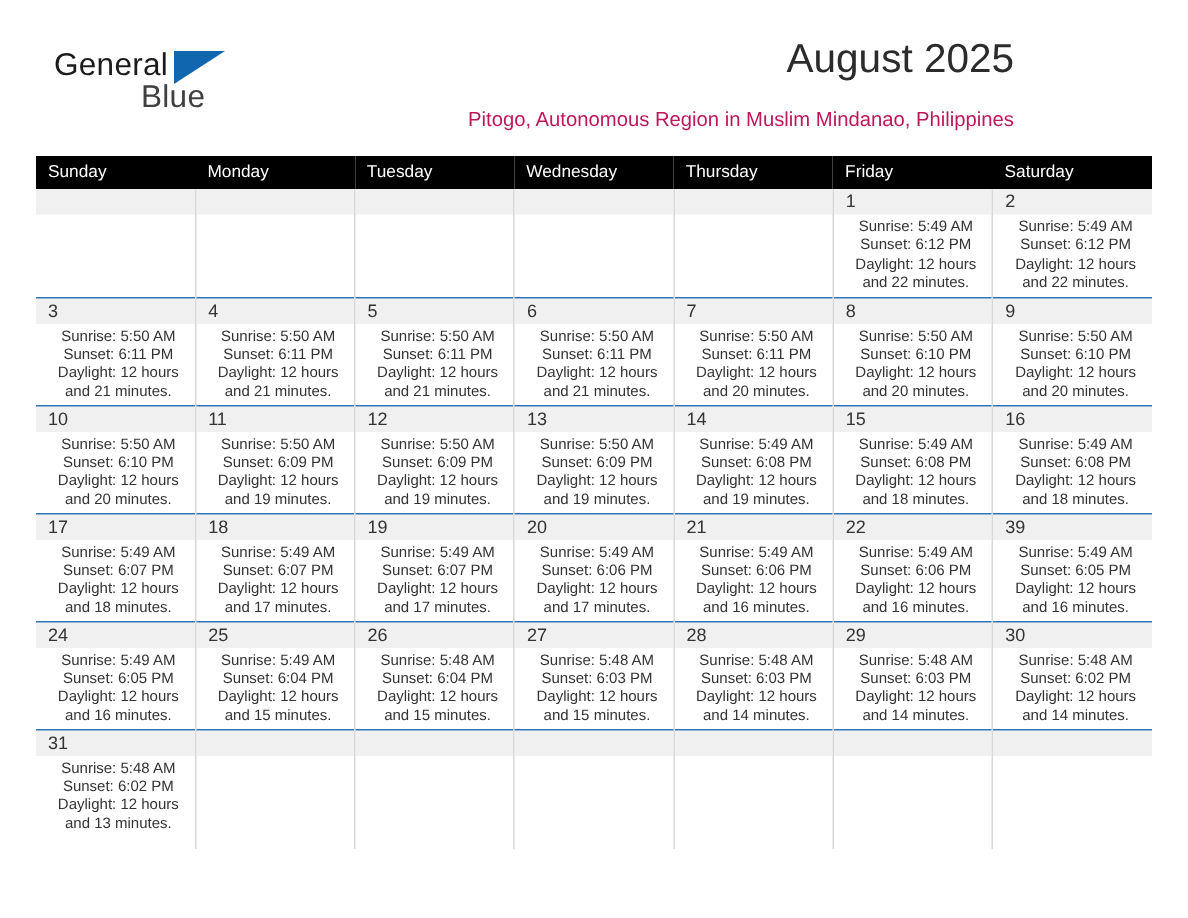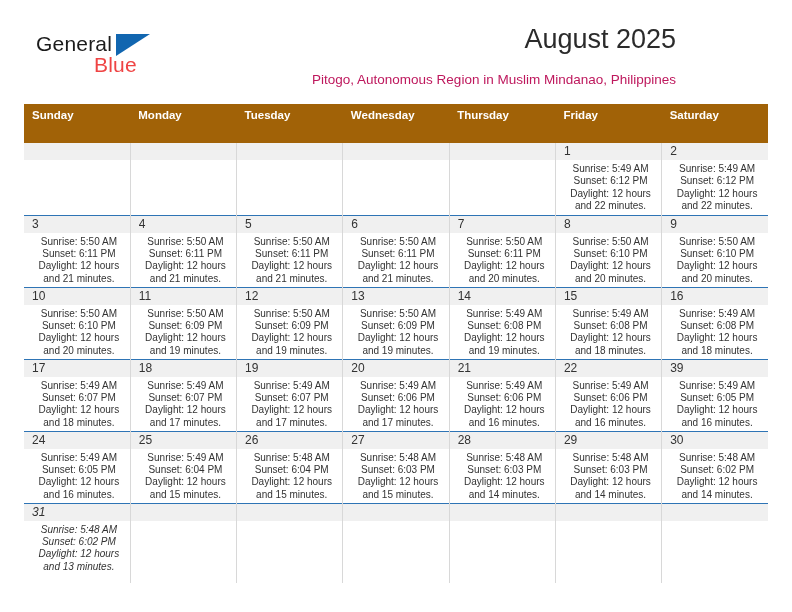--- a/index.html
+++ b/index.html
@@ -46,21 +46,21 @@
     letter-spacing: 0.2px;
     color: #1b1b1b;
     font-family: "Liberation Sans", sans-serif;
   }
   .logo-blue {
     position: absolute;
     left: 58px;
     top: 21px;
     font-size: 21px;
     letter-spacing: 0.2px;
-    color: #ef4444;
+    color: #404040;
     font-family: "Liberation Sans", sans-serif;
   }
   .logo-triangle {
     position: absolute;
     left: 80px;
     top: 2px;
     width: 0;
     height: 0;
     border-left: 34px solid #1166b0;
     border-bottom: 22px solid transparent;
@@ -91,37 +91,36 @@
   .calendar {
     position: absolute;
     left: 24px;
     top: 104px;
     width: 744px;
     border-collapse: collapse;
     table-layout: fixed;
   }
 
   .dow-row th {
-    background: #a16207;
+    background: #000000;
     color: #ffffff;
     font-size: 11.5px;
-    font-weight: bold;
+    font-weight: normal;
     text-align: left;
-    padding: 4px 0 21px 8px;
+    padding: 4px 0 4px 8px;
     height: 14px;
     border: none;
     font-family: "Liberation Sans", sans-serif;
   }
 
   .week-row {
     height: 72px;
   }
   .week-row.last {
     height: 80px;
-    font-style: italic;
   }
 
   .cell {
     vertical-align: top;
     padding: 0;
     border-right: 1px solid #d8d8d8;
     border-top: 1px solid #2e74b5;
     background: #ffffff;
     width: 106.28px;
     overflow: hidden;

